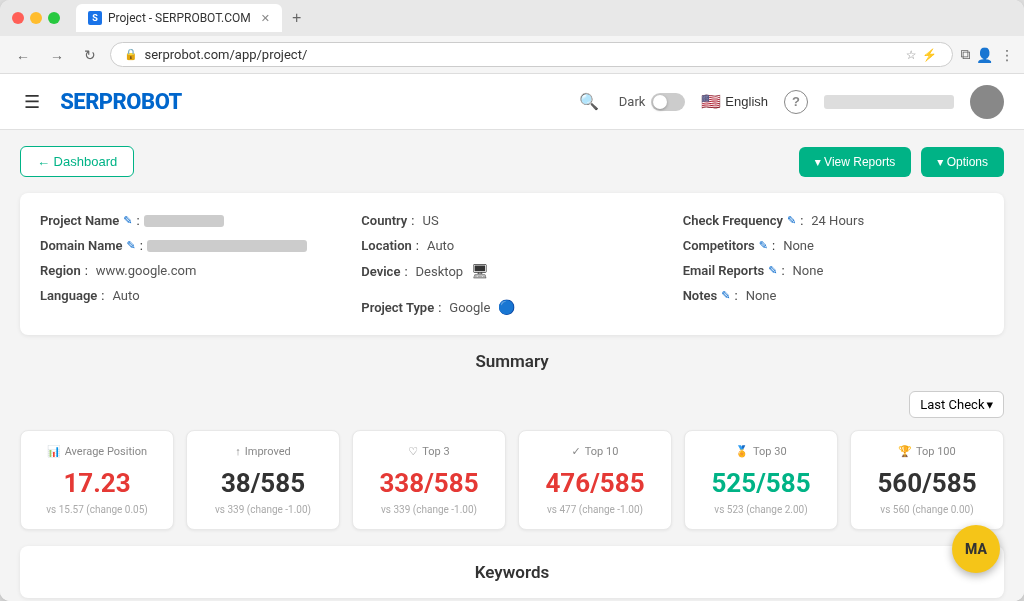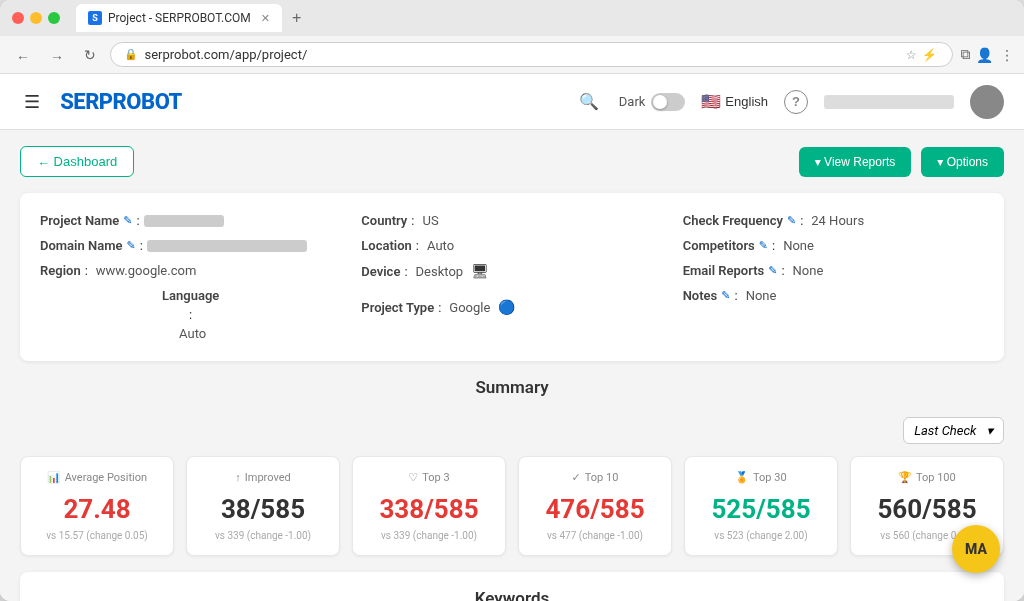--- a/index.html
+++ b/index.html
@@ -406,22 +406,21 @@
 
     .last-check-select {
       background: #fff;
       border: 1px solid #ccc;
       border-radius: 6px;
       padding: 5px 10px;
       font-size: 13px;
       cursor: pointer;
       display: flex;
       align-items: center;
-      gap: 10px;
-      font-style: italic;
+      gap: 2px;
     }
 
     .summary-cards {
       display: grid;
       grid-template-columns: repeat(6, 1fr);
       gap: 12px;
     }
 
     .summary-card {
       background: #fff;
@@ -579,21 +578,21 @@
               <span class="field-label">Domain Name</span>
               <span class="edit-icon">✎</span>
               <span>:</span>
               <span class="field-value-blur-lg"></span>
             </div>
             <div class="project-field" style="margin-top:10px;">
               <span class="field-label">Region</span>
               <span>:</span>
               <span class="field-value" style="margin-left:4px;">www.google.com</span>
             </div>
-            <div class="project-field" style="margin-top:10px;flex-direction:column;">
+            <div class="project-field" style="margin-top:10px;">
               <span class="field-label">Language</span>
               <span>:</span>
               <span class="field-value" style="margin-left:4px;">Auto</span>
             </div>
           </div>
 
           <div>
             <div class="project-field">
               <span class="field-label">Country</span>
               <span>:</span>
@@ -655,21 +654,21 @@
             <span>▾</span>
           </div>
         </div>
         <div class="summary-cards">
 
           <div class="summary-card">
             <div class="summary-card-header">
               <span>📊</span>
               <span>Average Position</span>
             </div>
-            <div class="summary-card-value color-red">27.48</div>
+            <div class="summary-card-value color-red">17.23</div>
             <div class="summary-card-footer">vs 15.57 (change 0.05)</div>
           </div>
 
           <div class="summary-card">
             <div class="summary-card-header">
               <span>↑</span>
               <span>Improved</span>
             </div>
             <div class="summary-card-value color-dark">38/585</div>
             <div class="summary-card-footer">vs 339 (change -1.00)</div>

